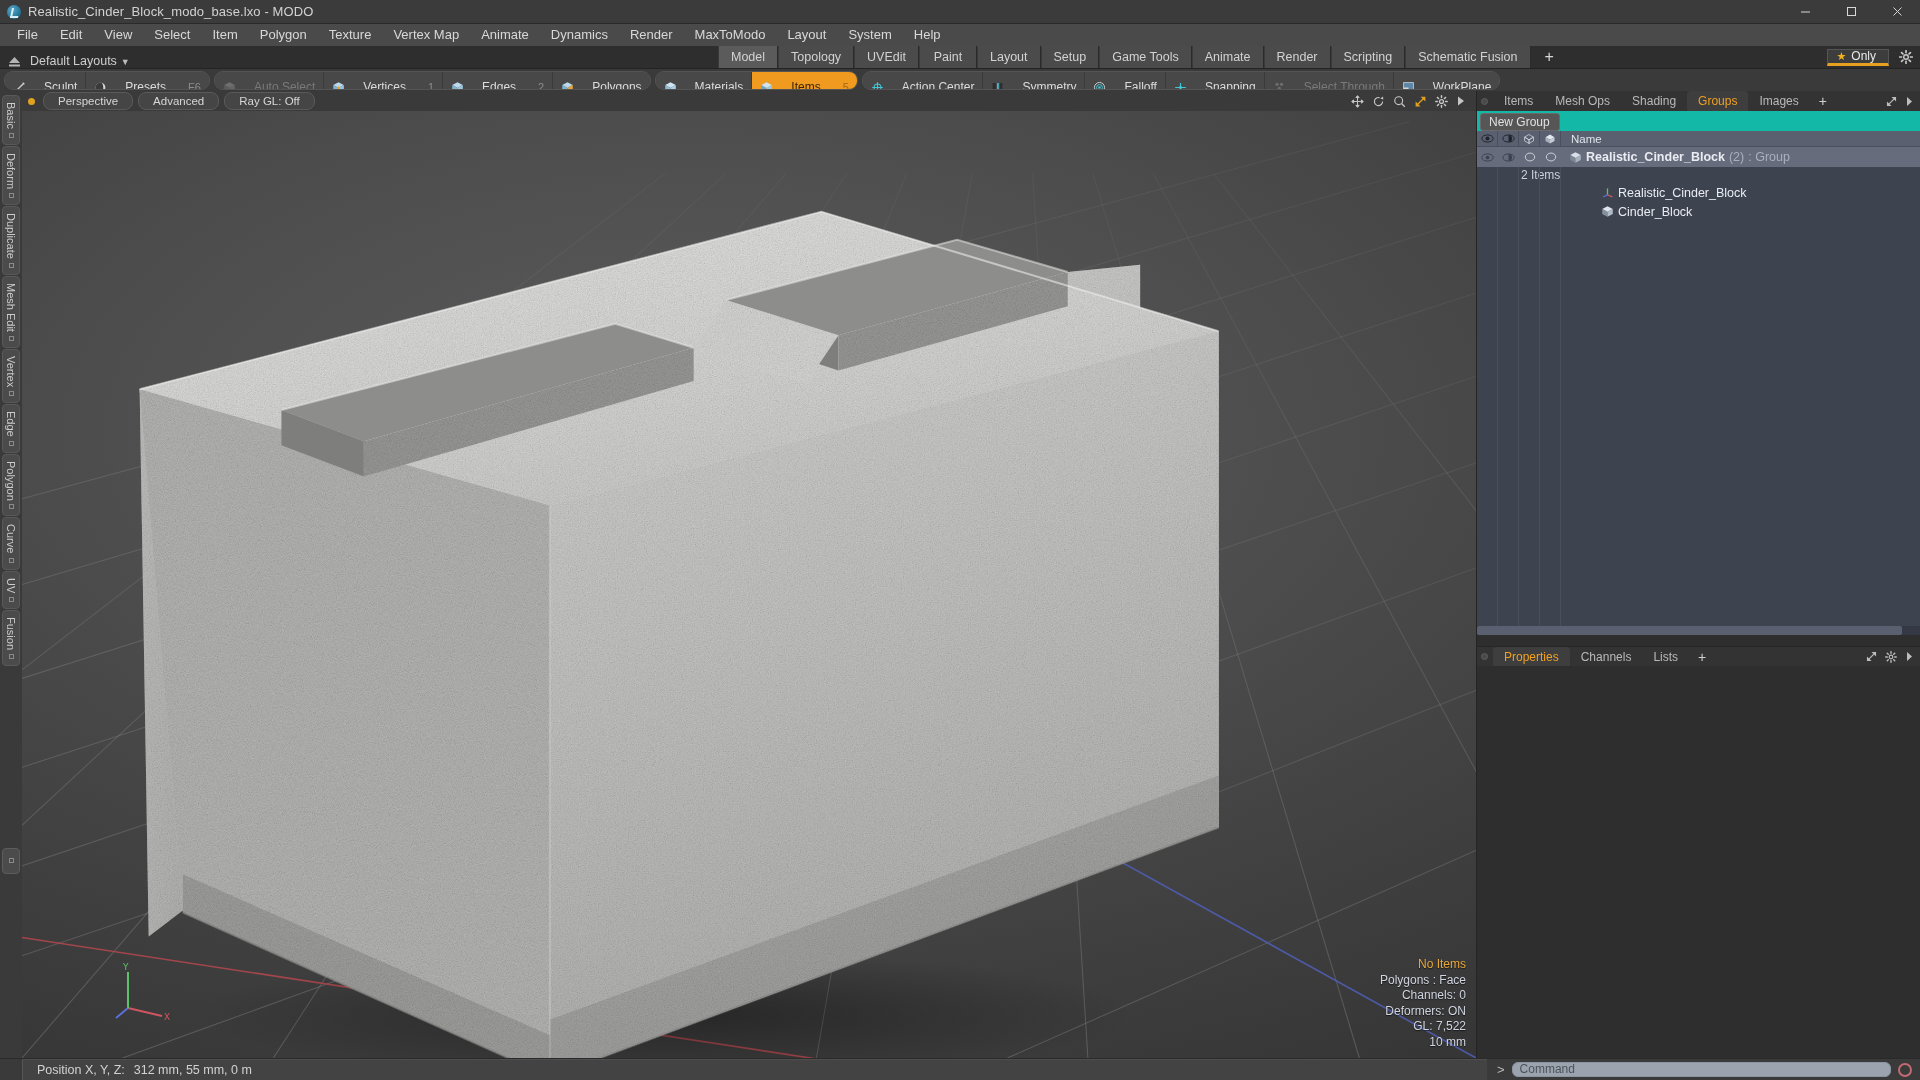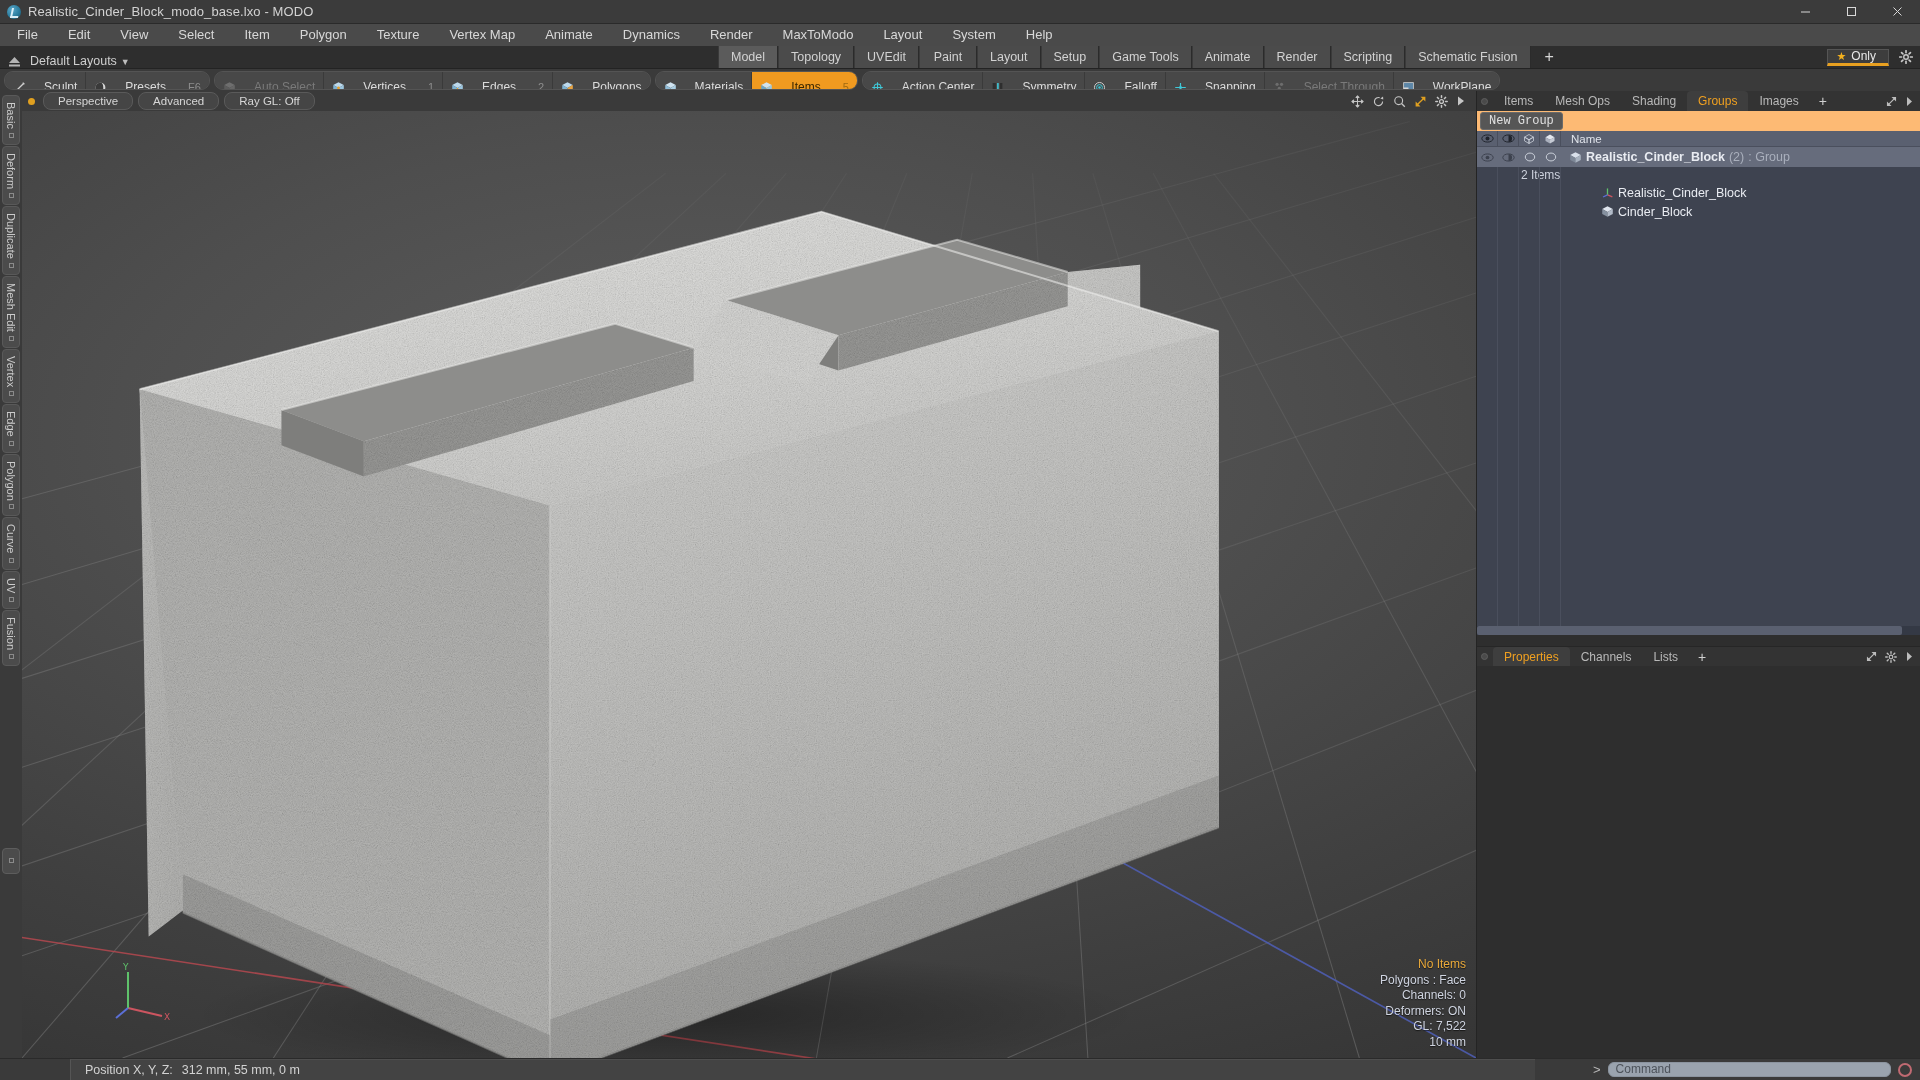--- a/index.html
+++ b/index.html
@@ -31,21 +31,21 @@
   .win-buttons { margin-left: auto; display: flex; height: 100%; }
   .win-btn {
     width: 46px; height: 100%; display: flex; align-items: center; justify-content: center;
     color: #d0d0d0;
   }
   .win-btn svg { display:block; }
 
   
   .menubar {
     height: 22px; background: #4a4a4a; display: flex; align-items: center;
-    padding-left: 6px; flex: 0 0 22px; gap: 8px;
+    padding-left: 6px; flex: 0 0 22px; gap: 0px;
   }
   .menu-item { padding: 0 11px; font-size: 13px; color: #d8d8d8; line-height: 22px; }
 
   
   .layoutbar {
     height: 23px; background: #2e2e2e; display: flex; align-items: stretch;
     flex: 0 0 23px; position: relative; border-bottom:1px solid #232323;
   }
   .layout-left { display: flex; align-items: flex-end; padding-left: 6px; width: 718px; }
   .eject-icon { width: 16px; display:flex; align-items:center; justify-content:center; }
@@ -140,21 +140,21 @@
   }
   .pdot { width:7px;height:7px;border-radius:50%;background:#4a4a4a;border:1px solid #5e5e5e; align-self:center; margin-right:5px;}
   .ptab {
     padding: 0 11px; display: flex; align-items: center; font-size: 12px; color: #b9b9b9;
     border-radius: 4px 4px 0 0;
   }
   .ptab.active { background: #3e3e3e; color: #f0a020; }
   .ptab.plus { color: #d0d0d0; font-size: 14px; padding: 0 9px; }
   .panel-tabs-right { margin-left:auto; display:flex; align-items:center; gap:8px; padding-right:6px; }
 
-  .groupname-row { height: 20px; background: #fdba74; display:flex; align-items:center; padding:0 3px; flex:0 0 20px;font-family:Liberation Mono, monospace; }
+  .groupname-row { height: 20px; background: #14b8a6; display:flex; align-items:flex-end; padding:0 3px; flex:0 0 20px; }
   .groupname-field {
     background:#565656; border:1px solid #6a6a6a; border-radius:3px; color:#e0e0e0;
     font-size:12px; padding:1px 8px; min-width:80px;
   }
 
   .tree-area { flex: 1 1 auto; background: #3e4350; display: flex; flex-direction: column; min-height:0; position:relative; }
   .tree-header {
     height: 16px; background: #5a6070; display: flex; align-items: stretch; flex: 0 0 16px;
     border-bottom: 1px solid #4a4f5d;
   }
@@ -178,21 +178,20 @@
   .props-tabs {
     height: 20px; background: #333333; display: flex; align-items: stretch; flex: 0 0 20px;
     padding-left: 4px; border-top:1px solid #262626;margin-top:11px;
   }
   .props-body { flex: 0 0 392px; background: #2e2e2e; }
 
   
   .statusbar {
     height: 22px; background: #3a3a3a; display: flex; align-items: stretch; flex: 0 0 22px;
     border-top: 1px solid #2a2a2a;
-    gap: 48px;
   }
   .sb-left { width: 22px; background:#3a3a3a; }
   .sb-pos {
     flex: 0 0 1465px; background:#434343; border-left:1px solid #555; border-top:1px solid #4e4e4e;
     display:flex; align-items:center; padding-left:14px; font-size:12.5px; color:#d2d2d2; gap:9px;
   }
   .sb-cmd { flex:1 1 auto; display:flex; align-items:center; gap:7px; padding:0 8px 0 10px; }
   .sb-prompt{ color:#b9b9b9; font-size:13px; }
   .cmd-input {
     flex:1 1 auto; height:15px; background:#9aa3ae; border:1px solid #8b949f; border-radius:6px;

